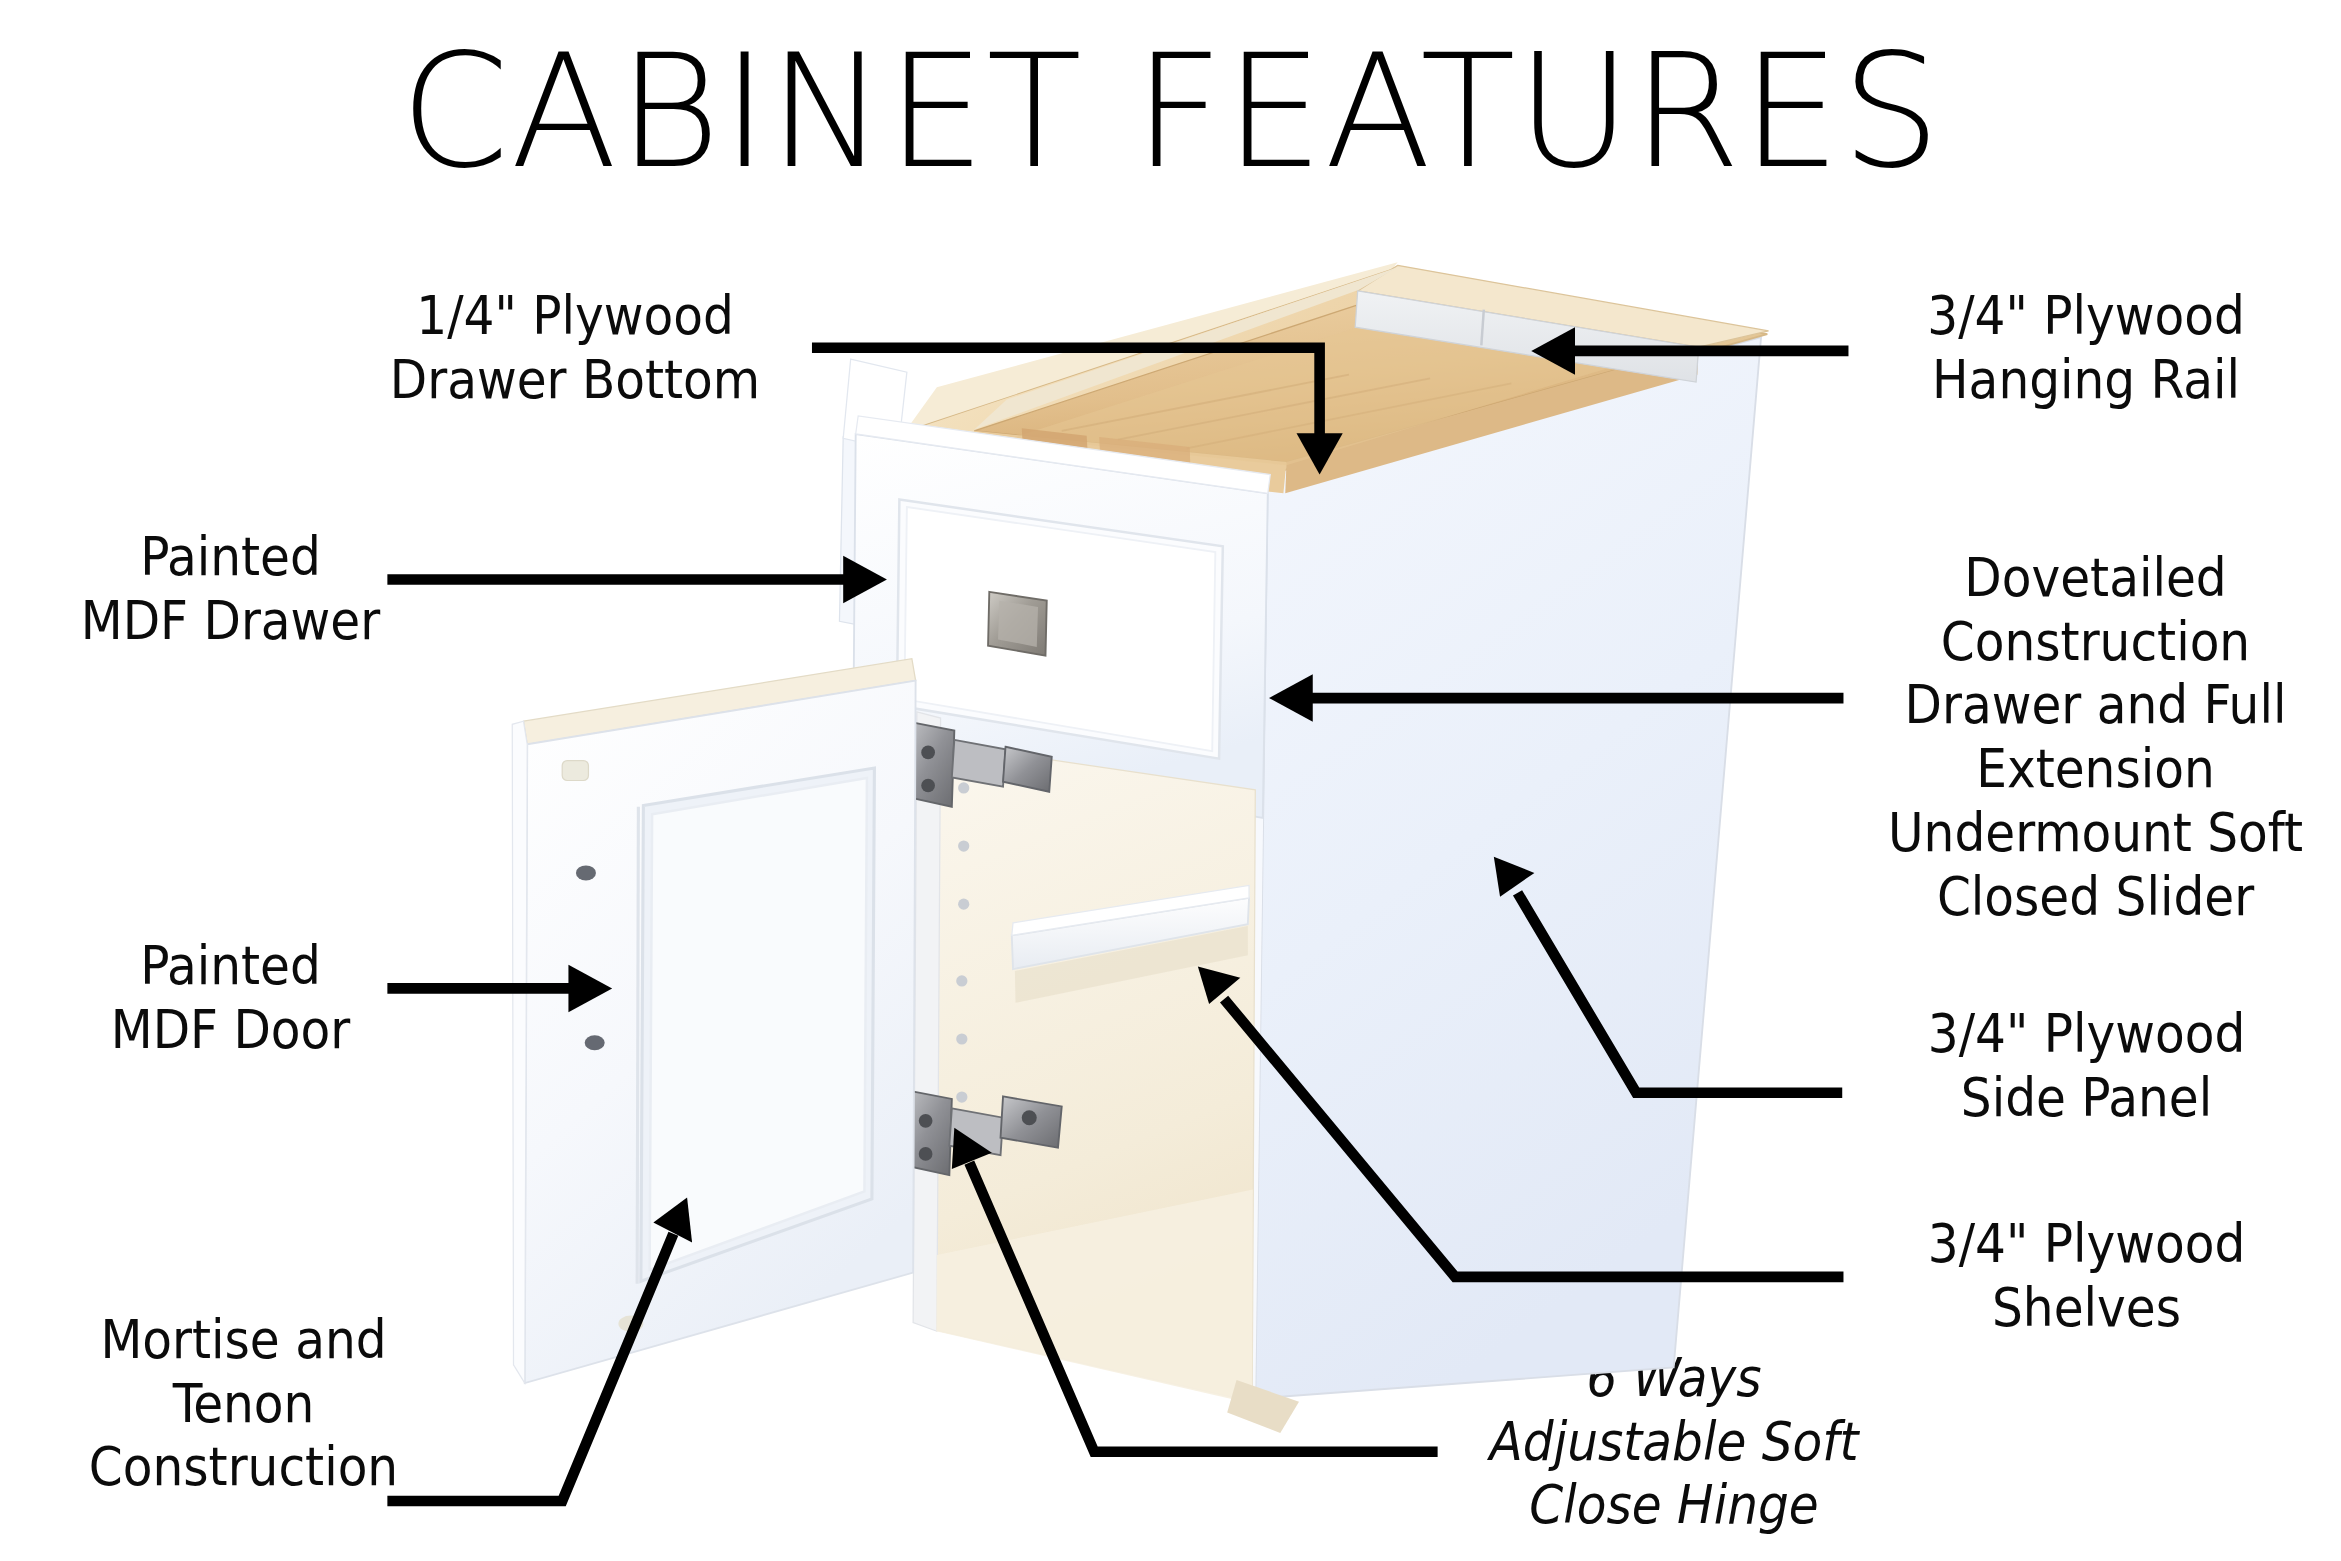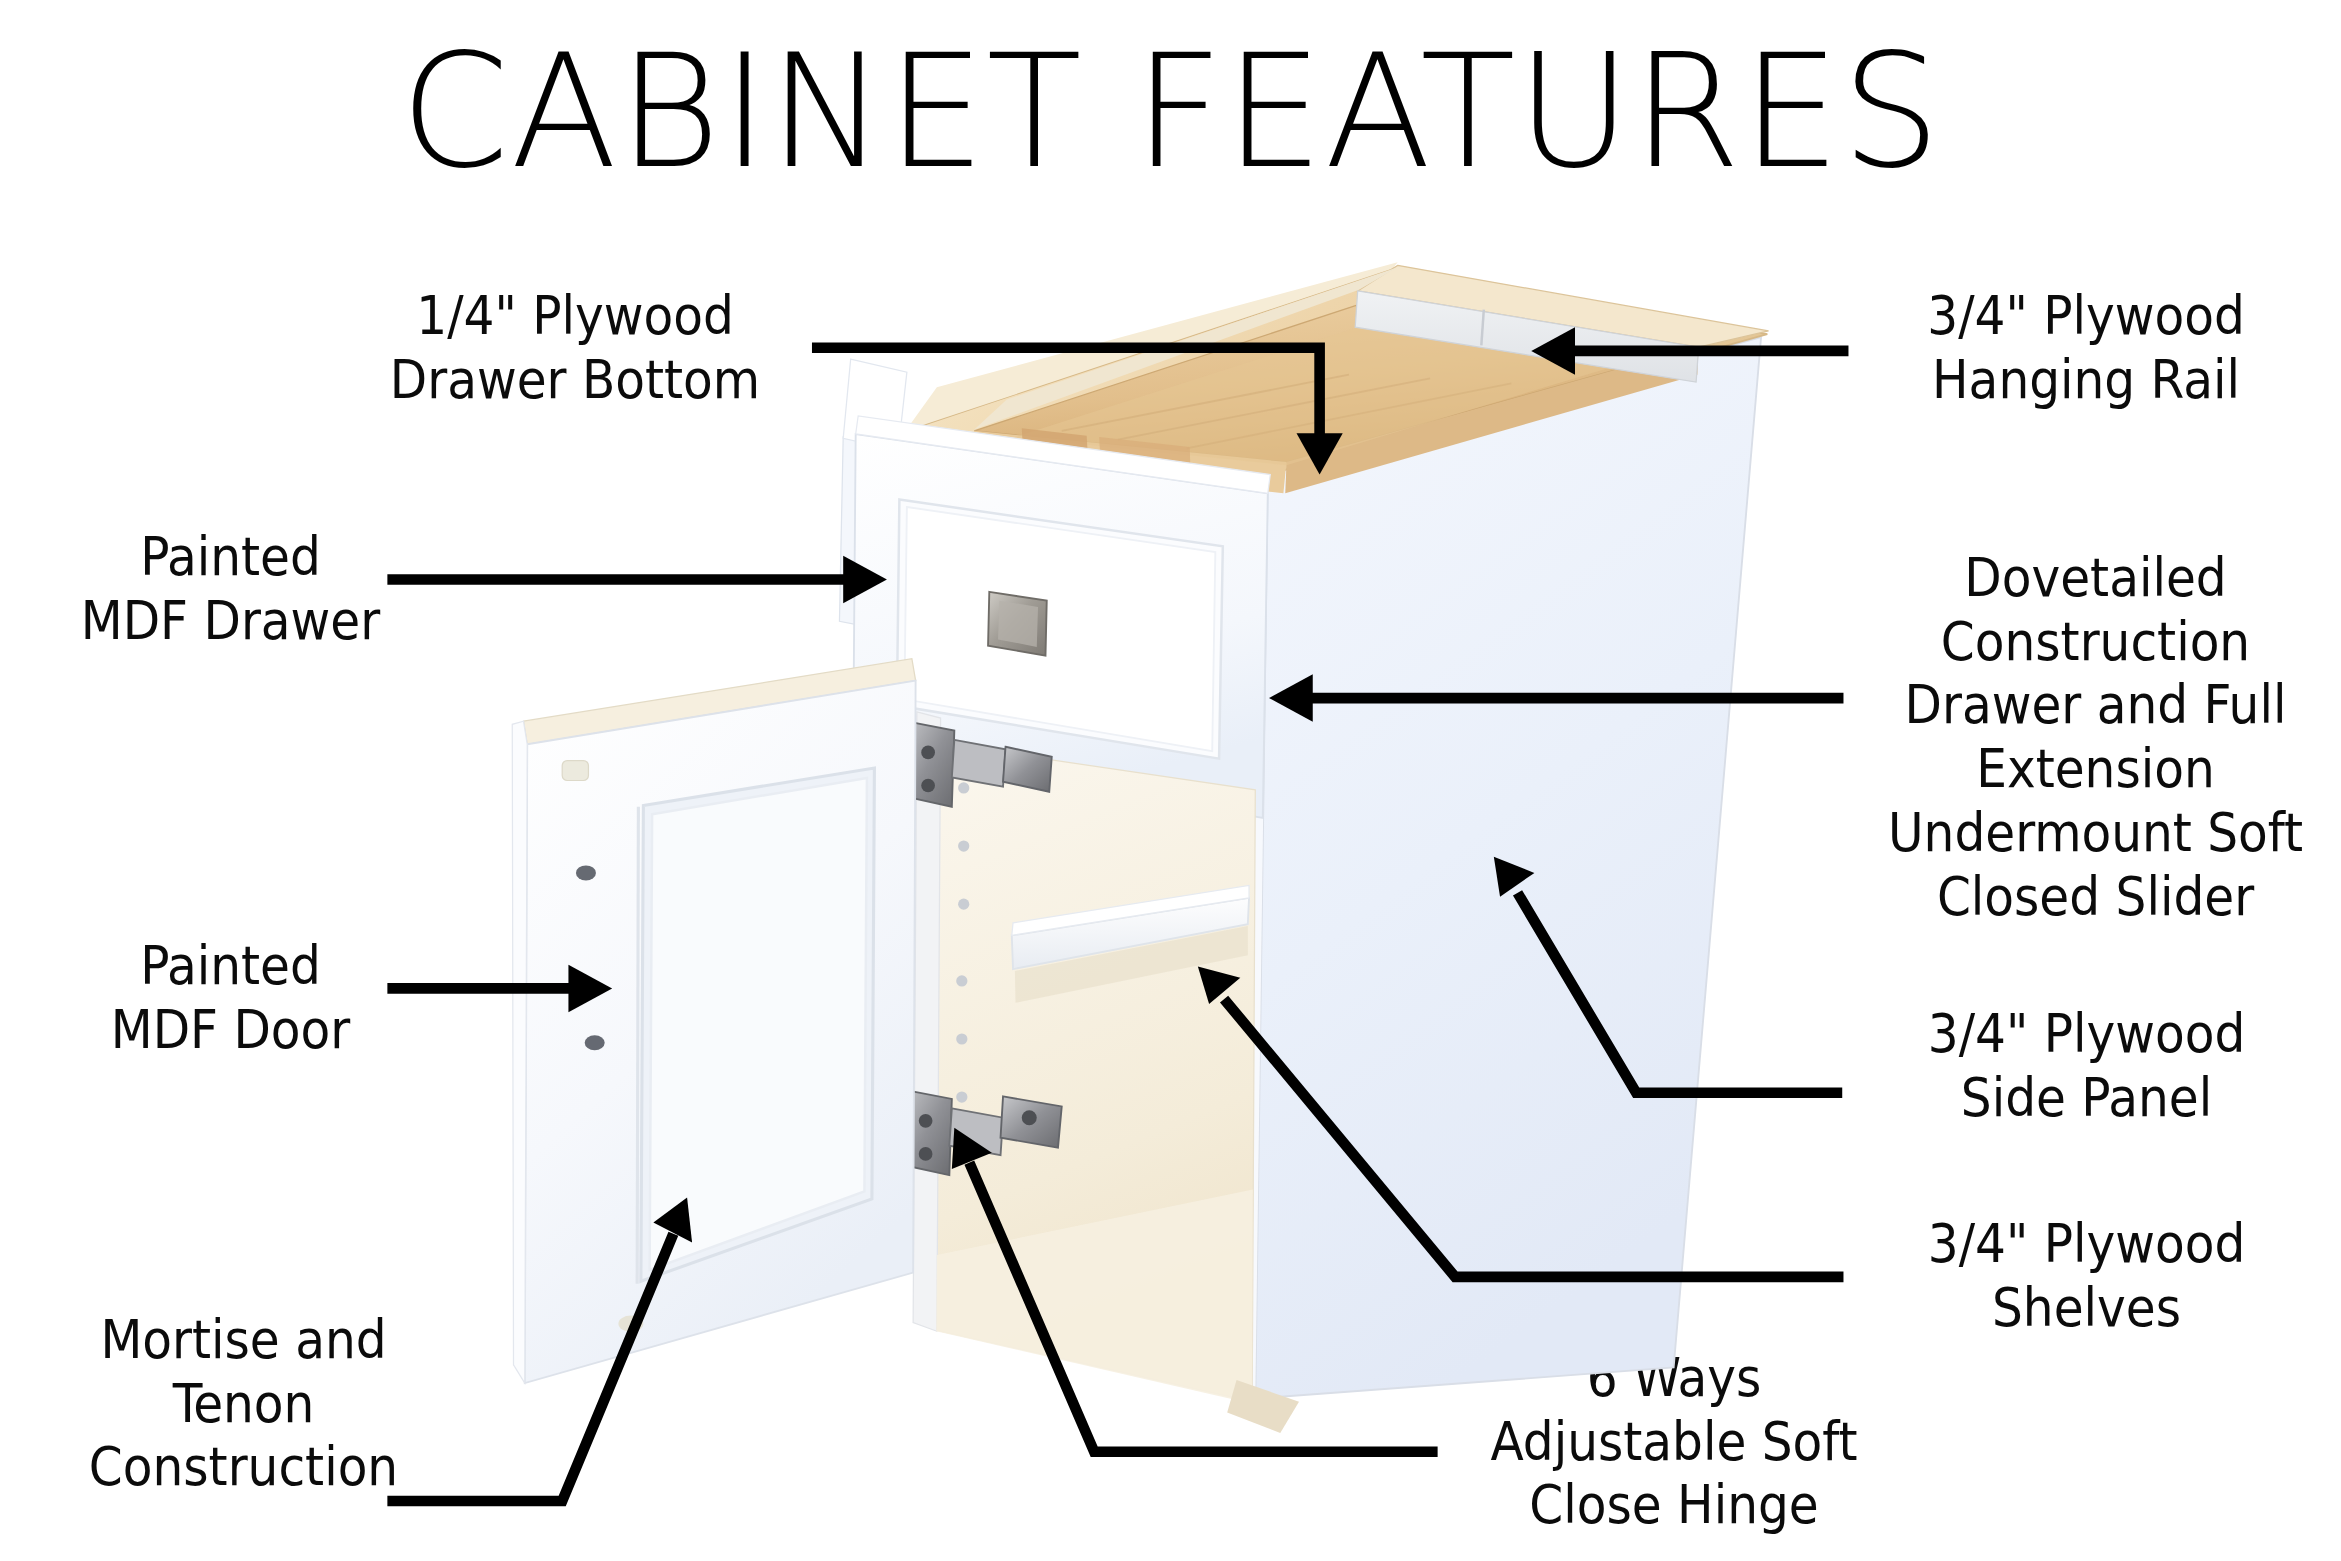--- a/index.html
+++ b/index.html
@@ -37,21 +37,21 @@
   }
 
   #lbl-drawer-bottom{left:350px;top:284px;width:450px;}
   #lbl-hanging-rail{left:1861px;top:284px;width:450px;}
   #lbl-painted-drawer{left:37px;top:525px;width:387px;}
   #lbl-dovetail{left:1849px;top:546px;width:493px;}
   #lbl-painted-door{left:37px;top:934px;width:387px;}
   #lbl-side-panel{left:1849px;top:1002px;width:475px;}
   #lbl-shelves{left:1849px;top:1212px;width:475px;}
   #lbl-mortise{left:31px;top:1308px;width:425px;text-align:center;}
-  #lbl-hinge{left:1443px;top:1346px;width:462px;}
+  #lbl-hinge{left:1443px;top:1346px;width:462px;font-style:italic;}
 
   
   svg.layer{position:absolute;left:0;top:0;width:2342px;height:1561px;overflow:visible;}
   #photo{z-index:1;}
   #arrows{z-index:5;}
 </style>
 </head>
 <body>
 
 <div id="stage">

